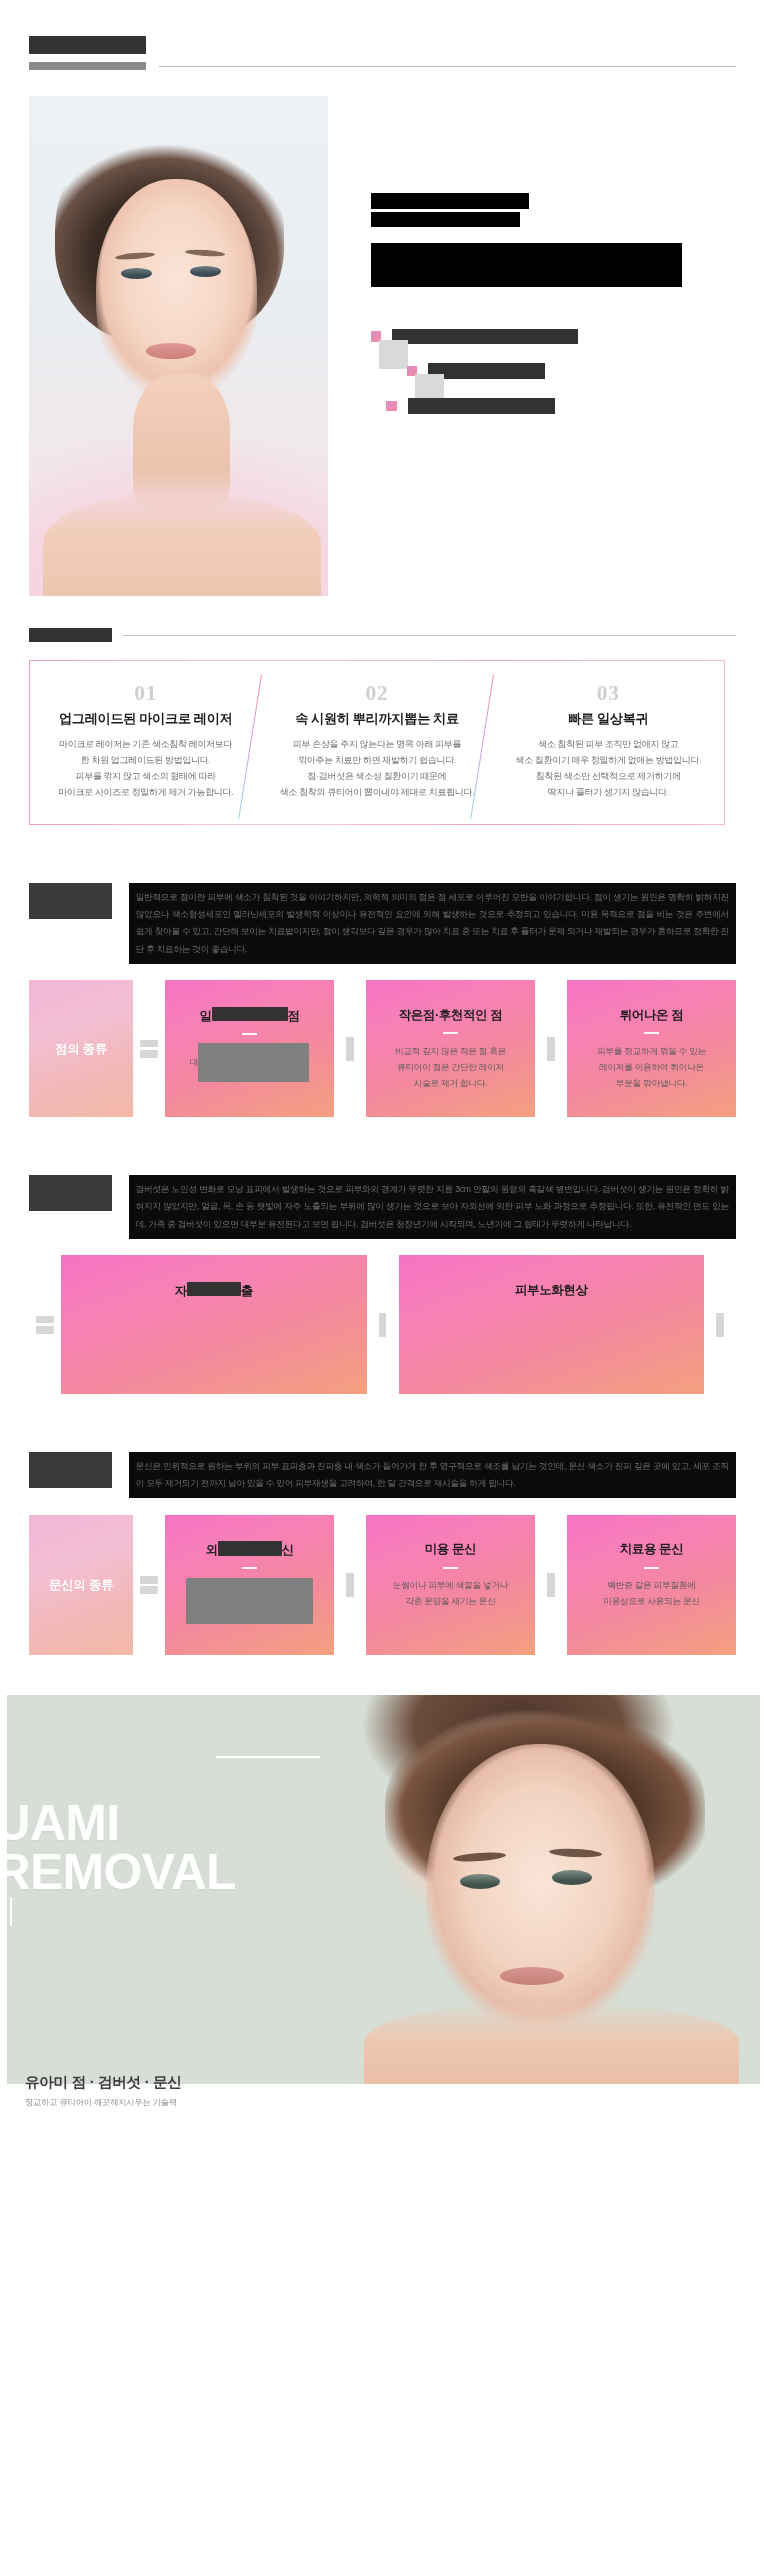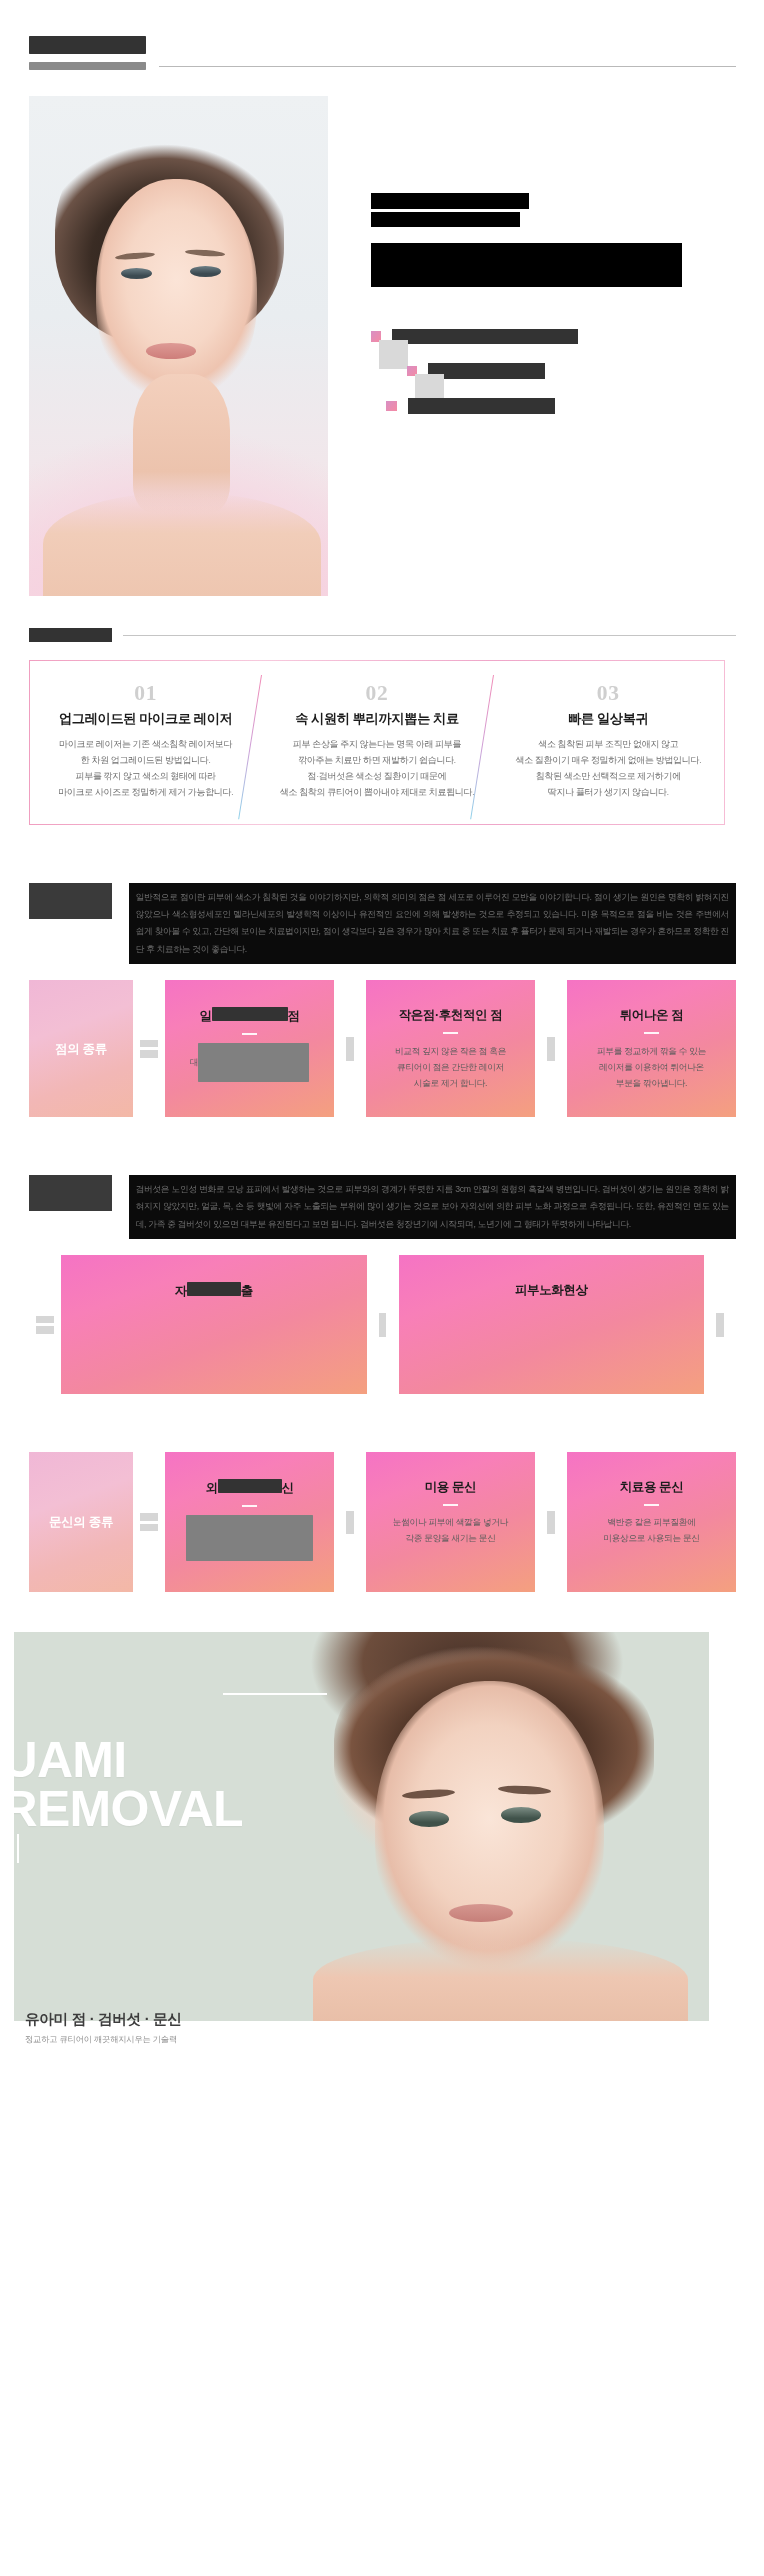--- a/index.html
+++ b/index.html
@@ -138,21 +138,21 @@
   }
   .eq-card .ct { font-size:12.5px; font-weight:bold; color:#1c1c1c; letter-spacing:-0.4px; }
   .eq-card .cdiv { width:15.3px; height:2.1px; background:#ffffff; margin:8.3px 0 8.3px 0; opacity:.92; }
   .eq-card .cb { font-size:8.7px; color:#5b5b5b; line-height:1.85; letter-spacing:-0.3px; }
   .eq-card .ct .redact-dark { height:14.6px; vertical-align:-2.1px; }
 
   .eq-card.tall { min-height:139px; }
 
   
   .banner { margin-top:40px; width:765px; height:431px; position:relative; overflow:hidden; background:#fff; }
-  .banner-inner { position:absolute; left:14px; top:0; width:695px; height:389px; background:#d6ded6; overflow:hidden; }
+  .banner-inner { position:absolute; left:7px; top:0; width:753px; height:389px; background:#d6ded6; overflow:hidden; }
   .banner-photo {
     position:absolute; right:0; top:0; width:417px; height:389px;
     background:
       radial-gradient(ellipse 46% 40% at 44% 34%, #f7e2d6 0%, #f0d0c0 55%, rgba(240,208,192,0) 76%),
       radial-gradient(ellipse 52% 34% at 42% 8%, #4b342a 0%, #6d4d3c 48%, rgba(109,77,60,0) 72%),
       linear-gradient(180deg,#d6ded6 0%,#d6ded6 100%);
   }
   .banner-photo .b-face {
     position:absolute; left:83px; top:49px; width:229px; height:299px;
     background:radial-gradient(ellipse 56% 54% at 50% 46%, #fae5d8 0%, #f2d2c0 58%, #e7bda9 82%, rgba(231,189,169,0) 94%);
@@ -353,20 +353,24 @@
       <div class="eq-card tall">
         <div class="ct">피부노화현상</div>
       </div>
       <div class="eq-plus">
           <i></i>
         </div>
     </div>
   </div>
 
   <div class="info-sec">
+    <div class="info-head">
+      <span class="label-bar"></span>
+      <div class="info-para">문신은 인위적으로 원하는 부위의 피부 표피층과 진피층 내 색소가 들어가게 한 후 영구적으로 색조를 남기는 것인데, 문신 색소가 진피 깊은 곳에 있고, 세포 조직이 모두 제거되기 전까지 남아 있을 수 있어 피부재생을 고려하여, 한 달 간격으로 재시술을 하게 됩니다.</div>
+    </div>
 
     <div class="eq-row">
       <div class="eq-label">문신의 종류</div>
       <div class="eq-sign">
         <span class="eqm">
             <i></i>
             <i></i>
           </span>
       </div>
       <div class="eq-card tall">

